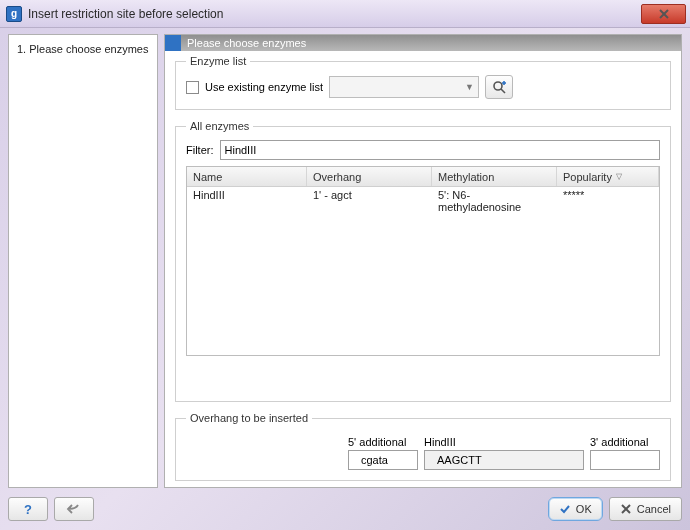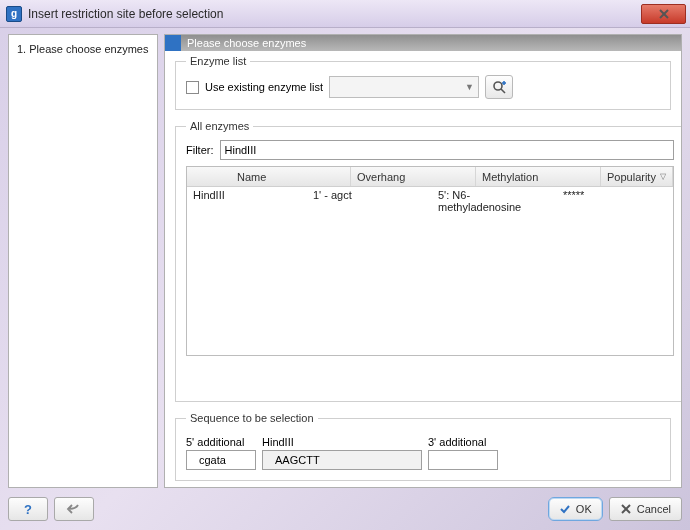--- a/index.html
+++ b/index.html
@@ -38,27 +38,27 @@
   .cbx { width: 13px; height: 13px; border: 1px solid #8a8a8a; background: #fff; }
   .combo { width: 150px; height: 22px; border: 1px solid #bdbdbd; background: #f4f4f4; display: flex; align-items: center; justify-content: flex-end; padding: 0 4px; color: #999; }
   .combo .arrow { font-size: 9px; color: #777; }
   .sq-btn { width: 28px; height: 24px; border: 1px solid #b9b9b9; background: linear-gradient(#fefefe, #e8e8e8); border-radius: 3px; display: flex; align-items: center; justify-content: center; cursor: pointer; }
 
   .filter-input { flex: 1; height: 20px; border: 1px solid #9f9f9f; padding: 0 4px; background: #fff; }
 
   .table-wrap { border: 1px solid #bdbdbd; margin-top: 6px; height: 190px; background: #fff; overflow: hidden; }
   .thead { display: flex; background: linear-gradient(#f8f8f8, #e6e6e6); border-bottom: 1px solid #cfcfcf; height: 20px; }
   .th { border-right: 1px solid #d6d6d6; padding: 3px 6px; color: #333; display: flex; align-items: center; gap: 4px; }
-  .th.name { width: 120px; margin-left: 44px; } .th.overhang { width: 125px; align-items: center; } .th.meth { width: 125px; } .th.pop { flex: 1; }
+  .th.name { width: 120px; } .th.overhang { width: 125px; align-items: center; } .th.meth { width: 125px; } .th.pop { flex: 1; }
   .sort-ind { font-size: 8px; color: #777; }
   .trow { display: flex; height: 18px; }
   .td { padding: 2px 6px; color: #222; border-right: 1px solid transparent; }
   .td.name { width: 120px; } .td.overhang { width: 125px; } .td.meth { width: 125px; } .td.pop { flex: 1; }
 
-  .seqcols { display: flex; gap: 6px; margin-top: 4px; }
+  .seqcols { display: flex; gap: 6px; margin-top: 4px; justify-content: flex-end; }
   .seqcol { display: flex; flex-direction: column; gap: 2px; }
   .seqcol input { height: 20px; border: 1px solid #9f9f9f; padding: 0 12px; background: #fff; }
   .seqcol input[readonly] { background: #f1f1f1; }
   .seqcol.a { width: 70px; } .seqcol.b { width: 160px; } .seqcol.c { width: 70px; }
 
   .footer { height: 34px; display: flex; align-items: center; padding-top: 8px; gap: 6px; }
   .btn { height: 24px; min-width: 48px; border: 1px solid #a9a9a9; background: linear-gradient(#fdfdfd,#e6e6e6); border-radius: 3px; display: flex; align-items: center; justify-content: center; gap: 5px; padding: 0 10px; cursor: pointer; color: #333; }
   .btn.icon-only { min-width: 40px; padding: 0; }
   .btn.primary { border-color: #6fa7df; box-shadow: 0 0 0 1px #bcd8f3 inset; border-radius: 6px; }
   .spacer { flex: 1; }
@@ -153,21 +153,21 @@
               <div class="trow">
                 <div class="td name">HindIII</div>
                 <div class="td overhang">1' - agct</div>
                 <div class="td meth">5': N6-methyladenosine</div>
                 <div class="td pop">*****</div>
               </div>
             </div>
           </fieldset>
 
           <fieldset>
-            <legend>Sequence to be selection</legend>
+            <legend>Overhang to be inserted</legend>
             <div class="seqcols">
               <div class="seqcol a">
                 <span>5' additional</span>
                 <input value="cgata" style="">
               </div>
               <div class="seqcol b">
                 <span>HindIII</span>
                 <input readonly="" value="AAGCTT" style="">
               </div>
               <div class="seqcol c">

